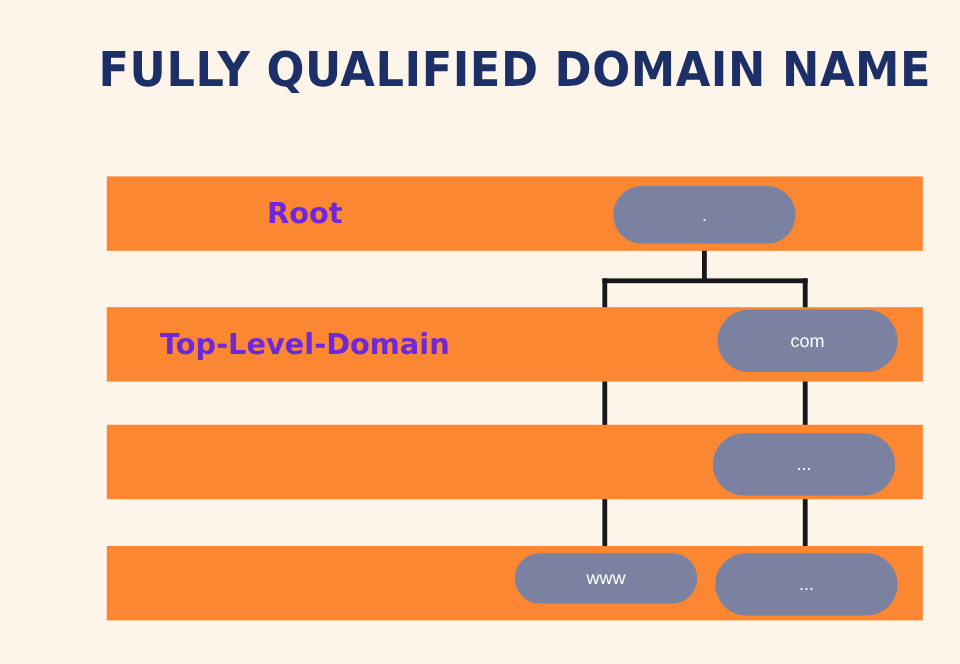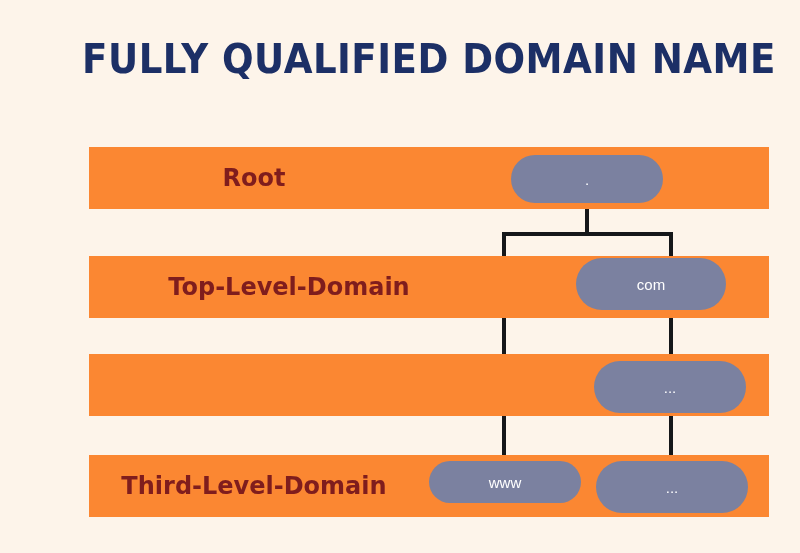--- a/index.html
+++ b/index.html
@@ -44,27 +44,27 @@
   .band-root   { top: 147px; }
   .band-tld    { top: 256px; }
   .band-sld    { top: 354px; }
   .band-thld   { top: 455px; }
 
   .band-label {
     position: absolute;
     font-family: "DejaVu Sans", sans-serif;
     font-weight: bold;
     font-size: 24px;
-    color: #7f1d1d;
+    color: #6d28d9;
     line-height: 62px;
     text-align: center;
     white-space: nowrap;
   }
   .label-root { left: 60px; top: 147px; width: 330px; }
-  .label-tld  { left: 60px; top: 256px; width: 330px; padding-left: 35px; }
+  .label-tld  { left: 60px; top: 256px; width: 330px; }
   .label-sld  { left: 60px; top: 354px; width: 330px; }
   .label-thld { left: 60px; top: 455px; width: 330px; }
 
   
   .line {
     position: absolute;
     background: #15171a;
   }
 
   
@@ -75,21 +75,21 @@
     color: #ffffff;
     font-size: 15px;
     font-family: "Liberation Sans", sans-serif;
     display: flex;
     align-items: center;
     justify-content: center;
     box-sizing: border-box;
   }
   .node-root { left: 482px; top: 155px;  width: 152px; height: 48px; }
   .node-de   { left: 401px; top: 258px;  width: 152px; height: 52px; }
-  .node-com  { left: 547px; top: 258px;  width: 150px; height: 52px; }
+  .node-com  { left: 569px; top: 258px;  width: 150px; height: 52px; }
   .node-exp  { left: 401px; top: 361px;  width: 155px; height: 52px; }
   .node-sld2 { left: 565px; top: 361px;  width: 152px; height: 52px; }
   .node-www  { left: 400px; top: 461px;  width: 152px; height: 42px; }
   .node-thl2 { left: 567px; top: 461px;  width: 152px; height: 52px; }
   .dot-label { font-size: 15px; }
 </style>
 </head>
 <body>
 
 <div class="canvas">
@@ -105,21 +105,20 @@
   <div class="line" style="left:473px; top:408px; width:4px; height:60px;"></div>
   <div class="line" style="left:640px; top:408px; width:4px; height:60px;"></div>
 
   <div class="band band-root"></div>
   <div class="band band-tld"></div>
   <div class="band band-sld"></div>
   <div class="band band-thld"></div>
 
   <div class="band-label label-root">Root</div>
   <div class="band-label label-tld">Top-Level-Domain</div>
-  <div class="band-label label-thld">Third-Level-Domain</div>
 
   <div class="node node-root">
     <span class="dot-label">.</span>
   </div>
 
   <div class="node node-com">
     <span>com</span>
   </div>
 
   <div class="node node-sld2">

